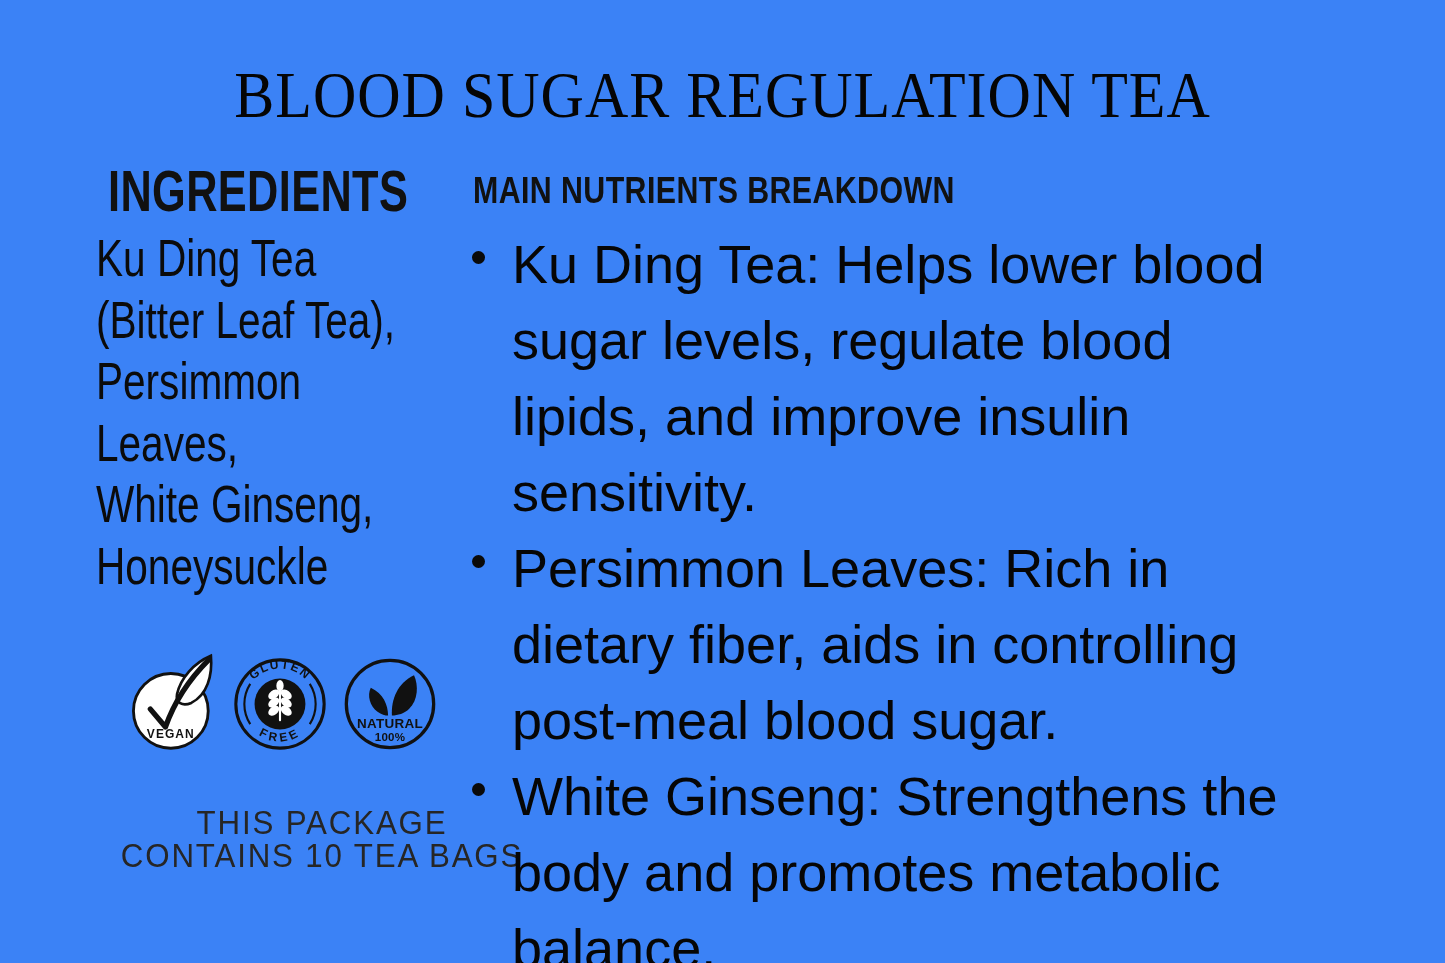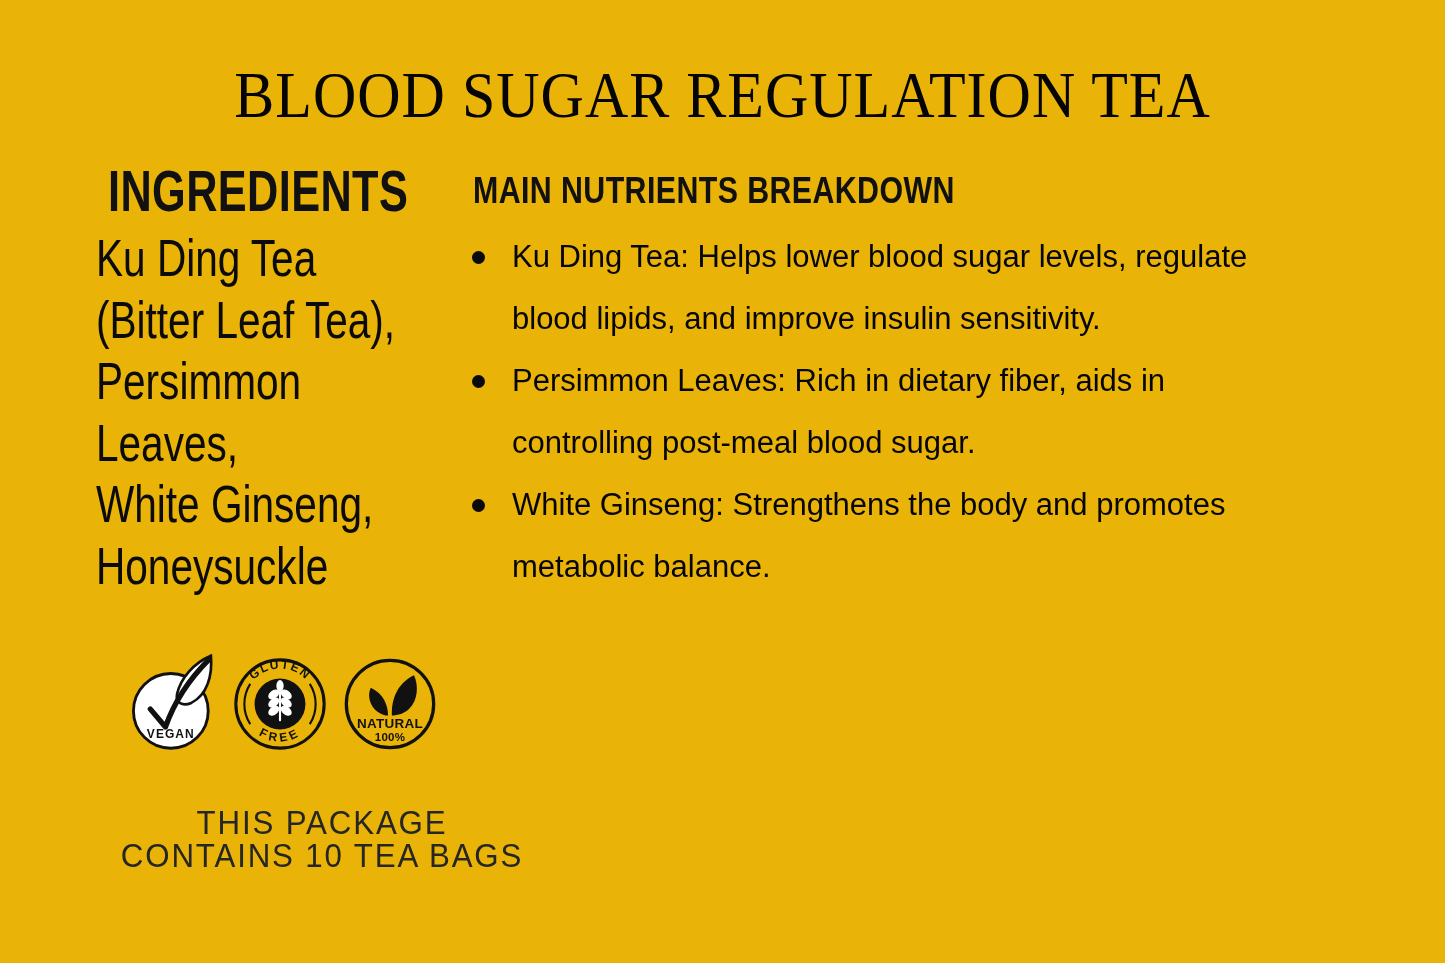--- a/index.html
+++ b/index.html
@@ -1,20 +1,20 @@
 <!DOCTYPE html>
 <html><head>
 <meta charset="utf-8">
 <style>
   html, body { margin: 0; padding: 0; background: #ffffff; }
   .canvas {
     position: relative;
     width: 1445px;
     height: 963px;
-    background: #eab308;
+    background: #3b82f6;
     font-family: "Liberation Sans", sans-serif;
     color: #0f0f0f;
     overflow: hidden;
   }
 
   .title {
     position: absolute;
     top: 58px;
     left: 0;
     width: 100%;
@@ -106,22 +106,22 @@
     top: 226px;
     margin: 0;
     padding: 0;
     list-style: none;
   }
   .nutrients-list li {
     position: relative;
     box-sizing: content-box;
     width: 780px;
     padding-left: 46px;
-    font-size: 31px;
-    line-height: 62px;
+    font-size: 54px;
+    line-height: 76px;
     color: #060606;
   }
   .nutrients-list li::before {
     content: "";
     position: absolute;
     left: 6px;
     top: 25px;
     width: 13px;
     height: 13px;
     border-radius: 50%;

